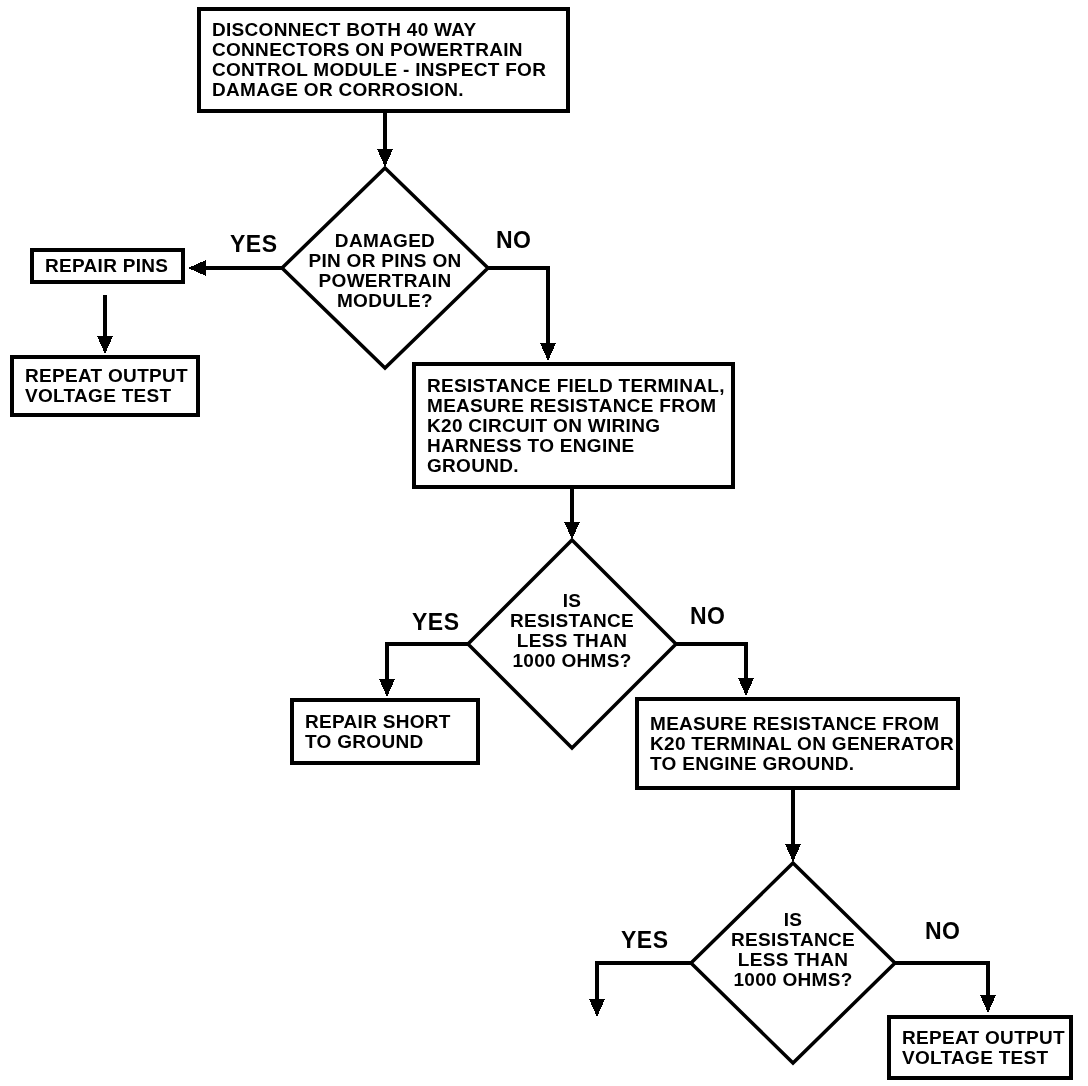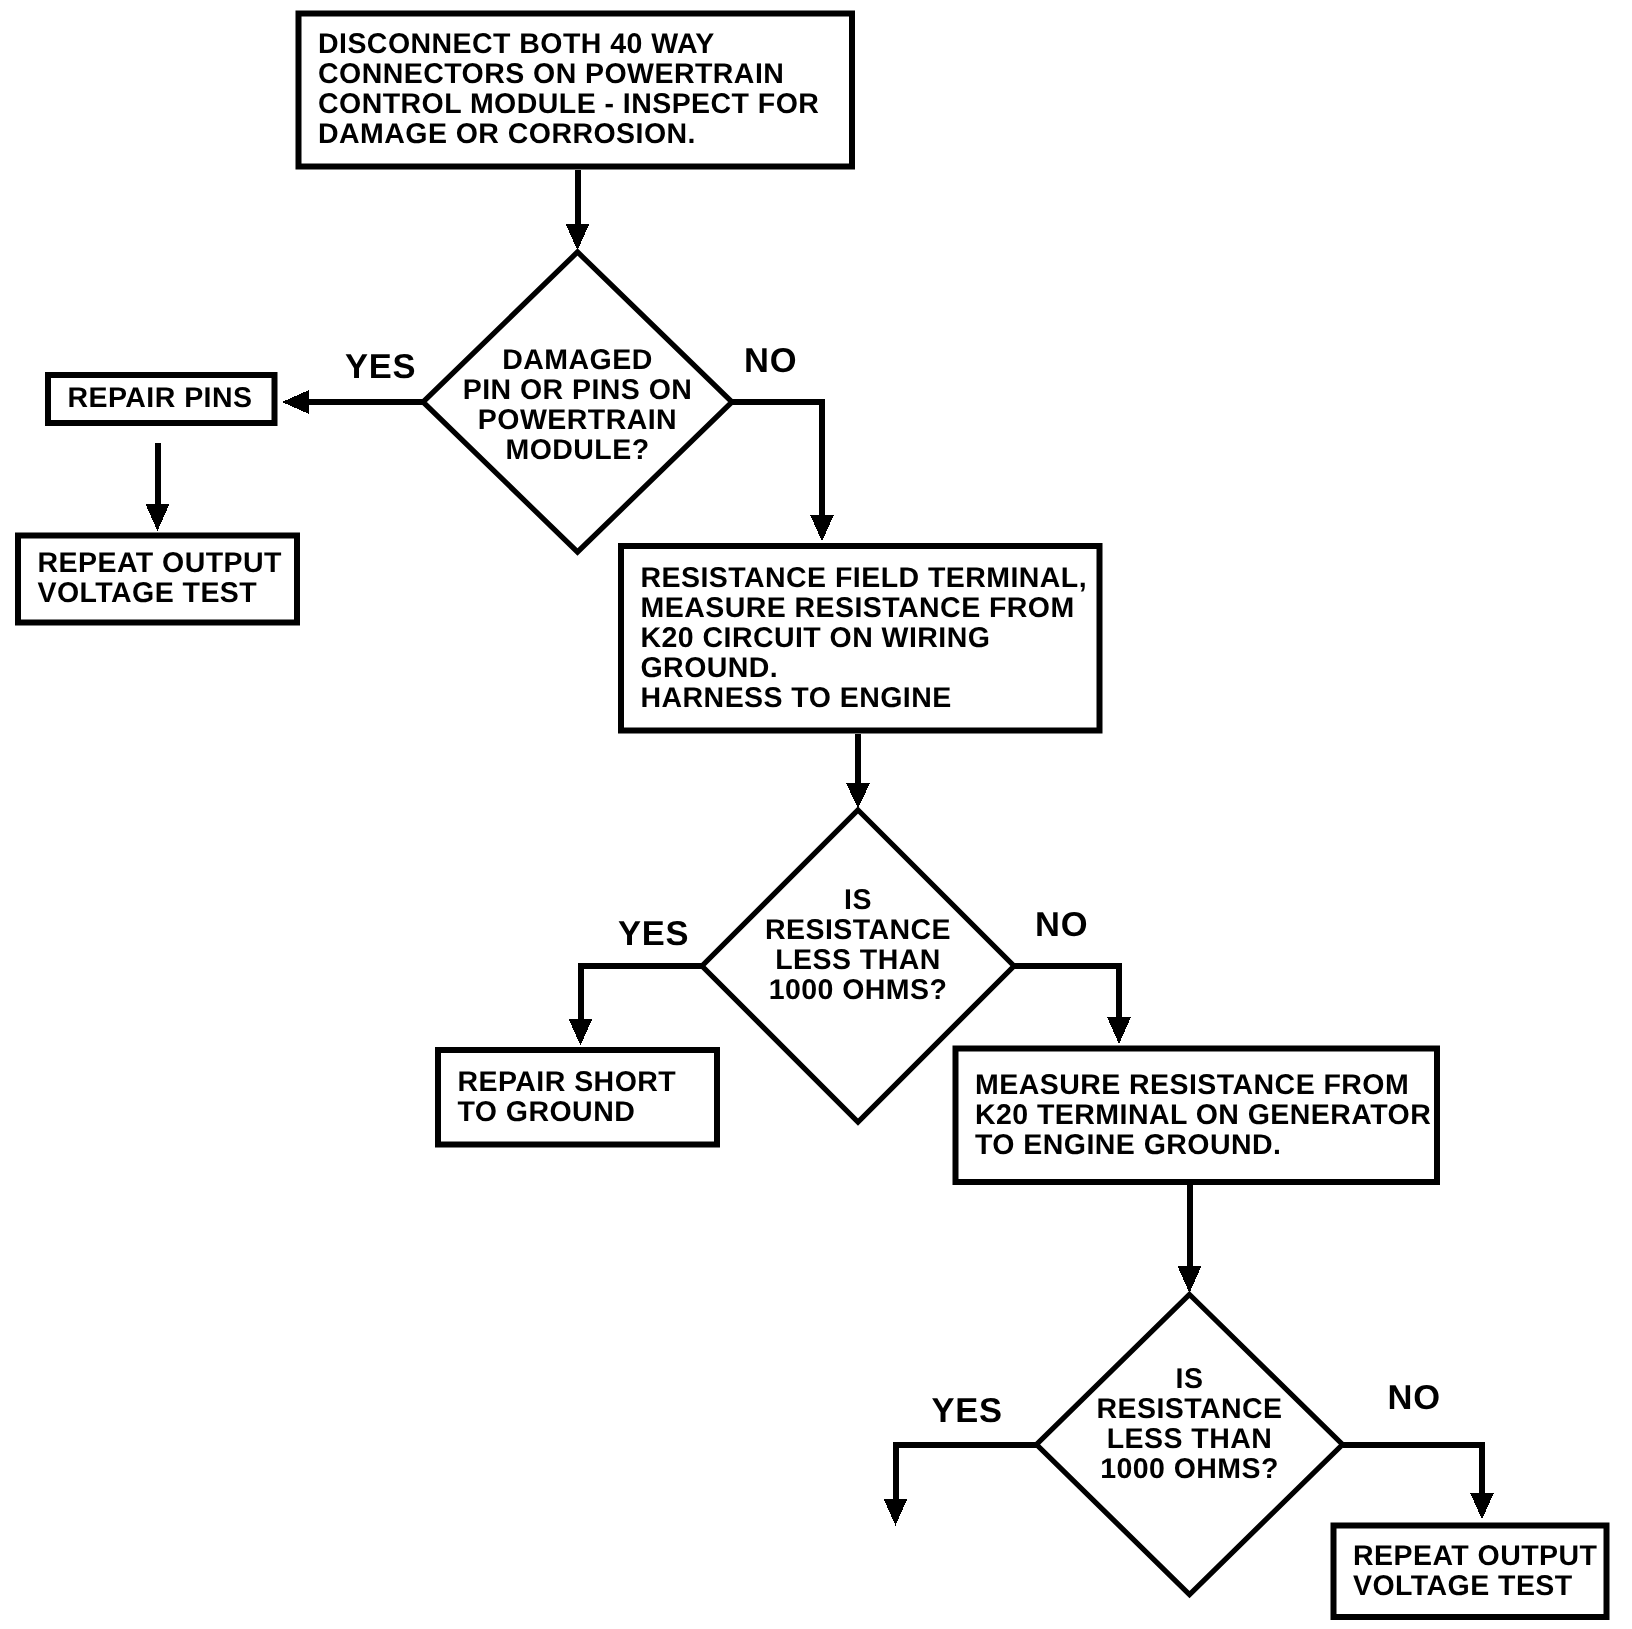--- a/index.html
+++ b/index.html
@@ -116,22 +116,22 @@
 
   <div class="box" style="left:10px; top:355px; width:190px; height:62px;">
     <div class="tl">REPEAT OUTPUT</div>
     <div class="tl">VOLTAGE TEST</div>
   </div>
 
   <div class="box" style="left:412px; top:362px; width:323px; height:127px;">
     <div class="tl">RESISTANCE FIELD TERMINAL,</div>
     <div class="tl">MEASURE RESISTANCE FROM</div>
     <div class="tl">K20 CIRCUIT ON WIRING</div>
+    <div class="tl">HARNESS TO ENGINE</div>
     <div class="tl">GROUND.</div>
-    <div class="tl">HARNESS TO ENGINE</div>
   </div>
 
   <div class="box" style="left:290px; top:698px; width:190px; height:67px;">
     <div class="tl">REPAIR SHORT</div>
     <div class="tl">TO GROUND</div>
   </div>
 
   <div class="box" style="left:635px; top:697px; width:325px; height:93px;">
     <div class="tl">MEASURE RESISTANCE FROM</div>
     <div class="tl">K20 TERMINAL ON GENERATOR</div>

